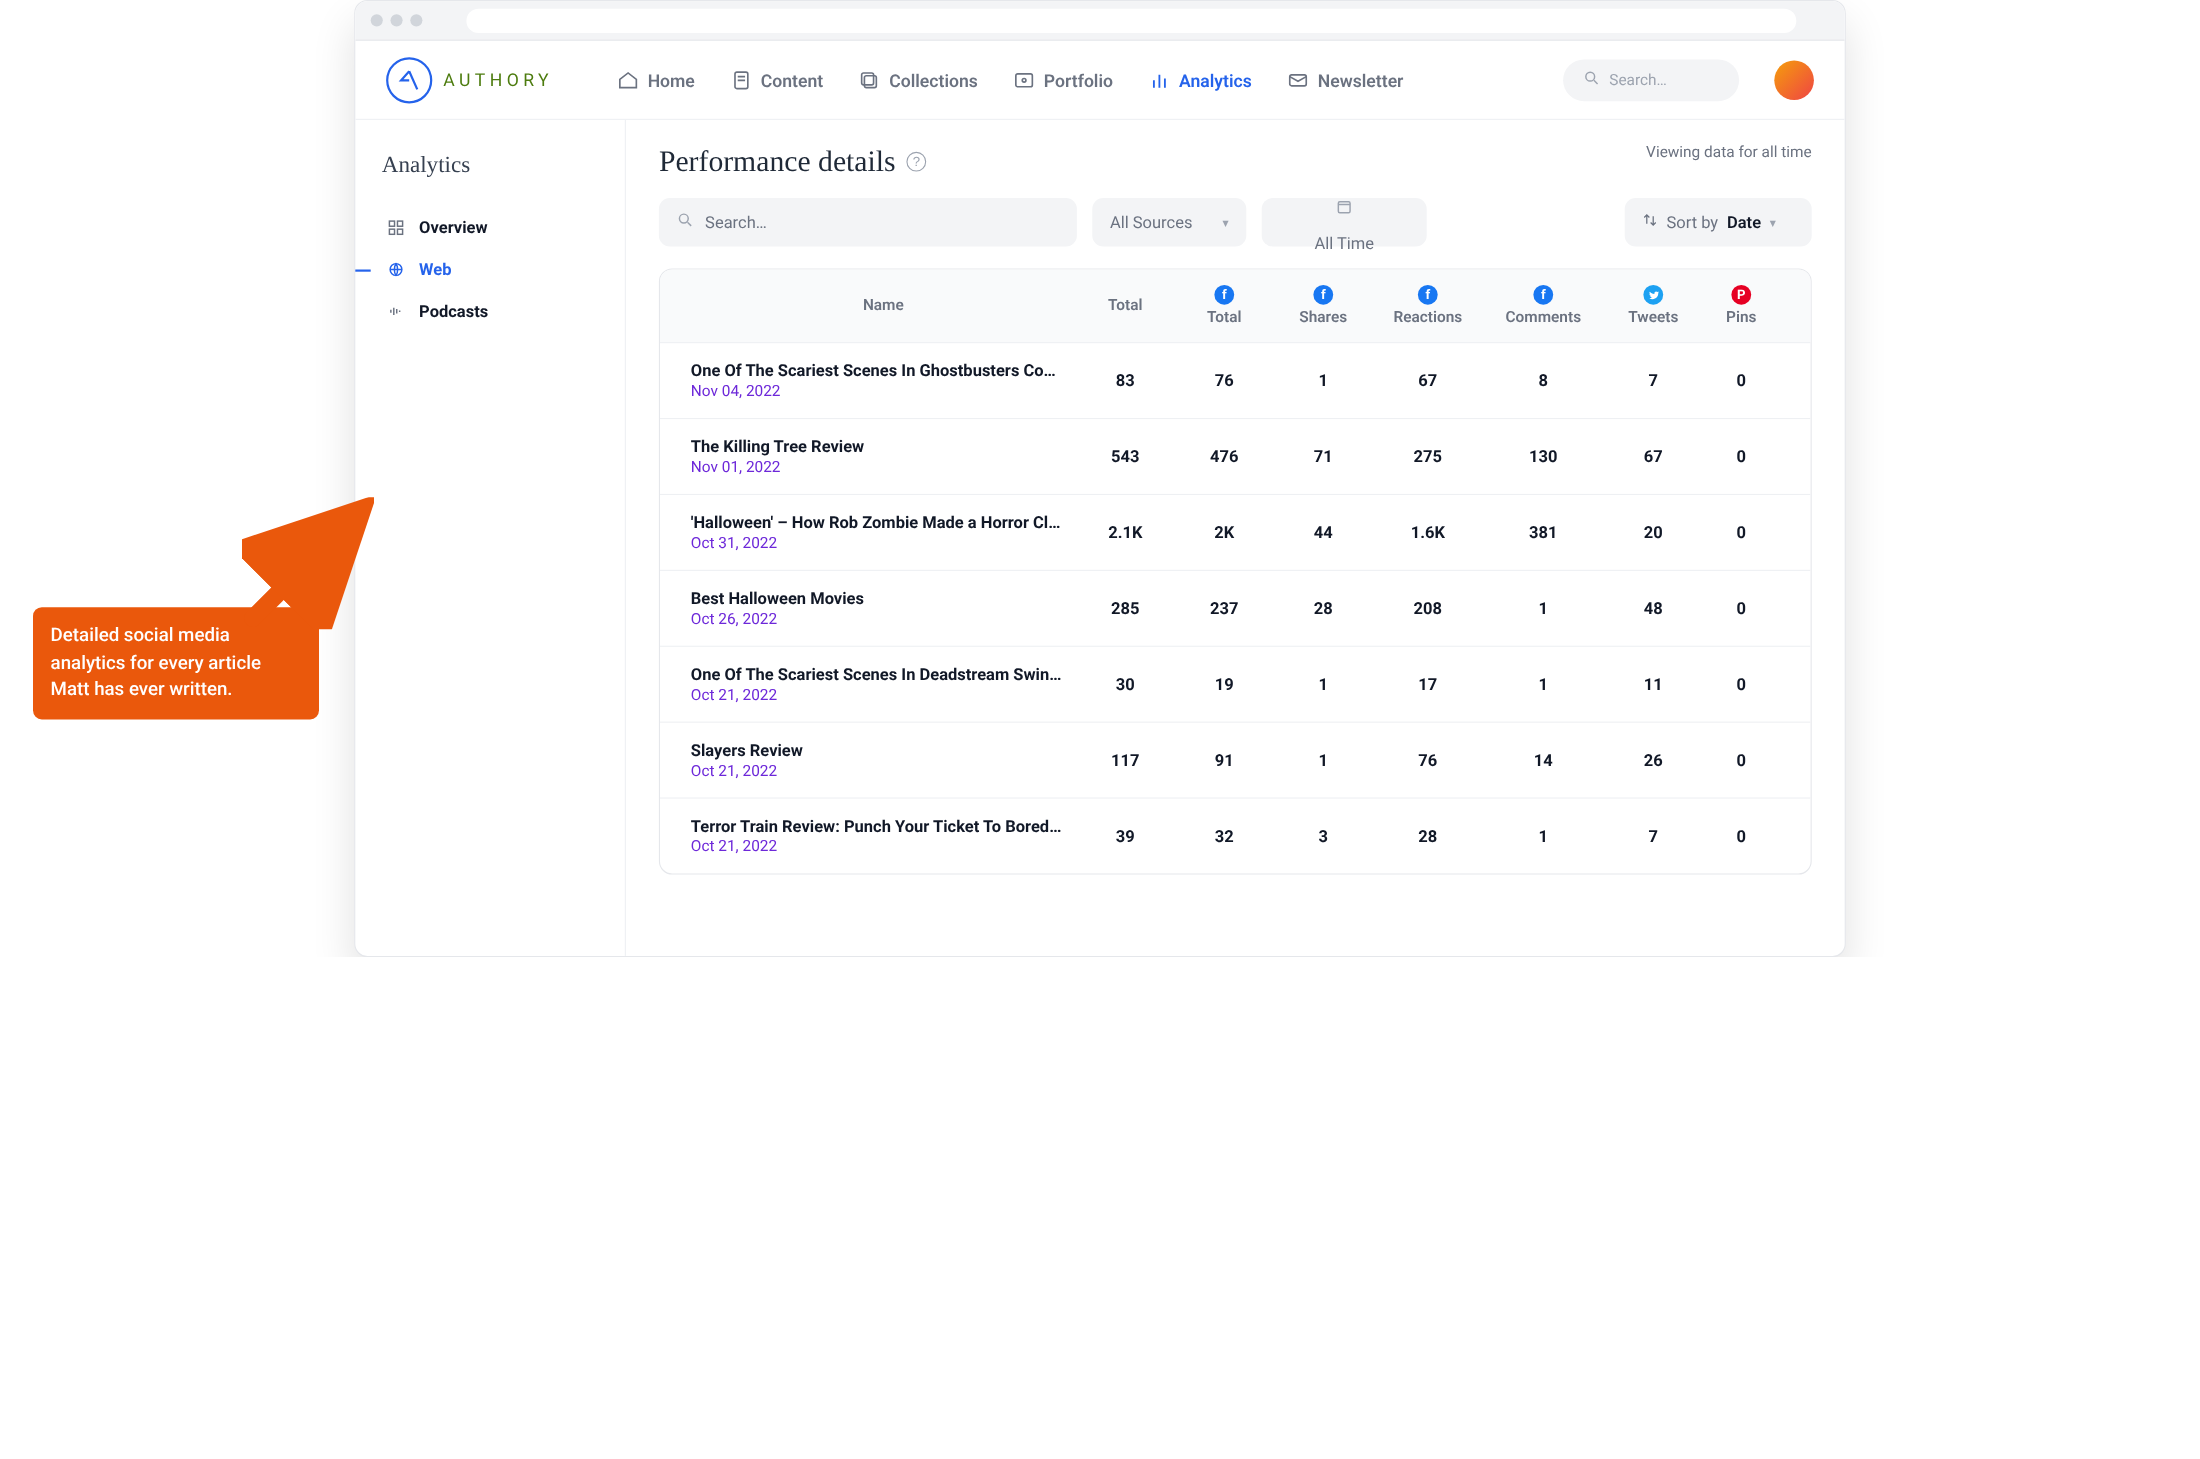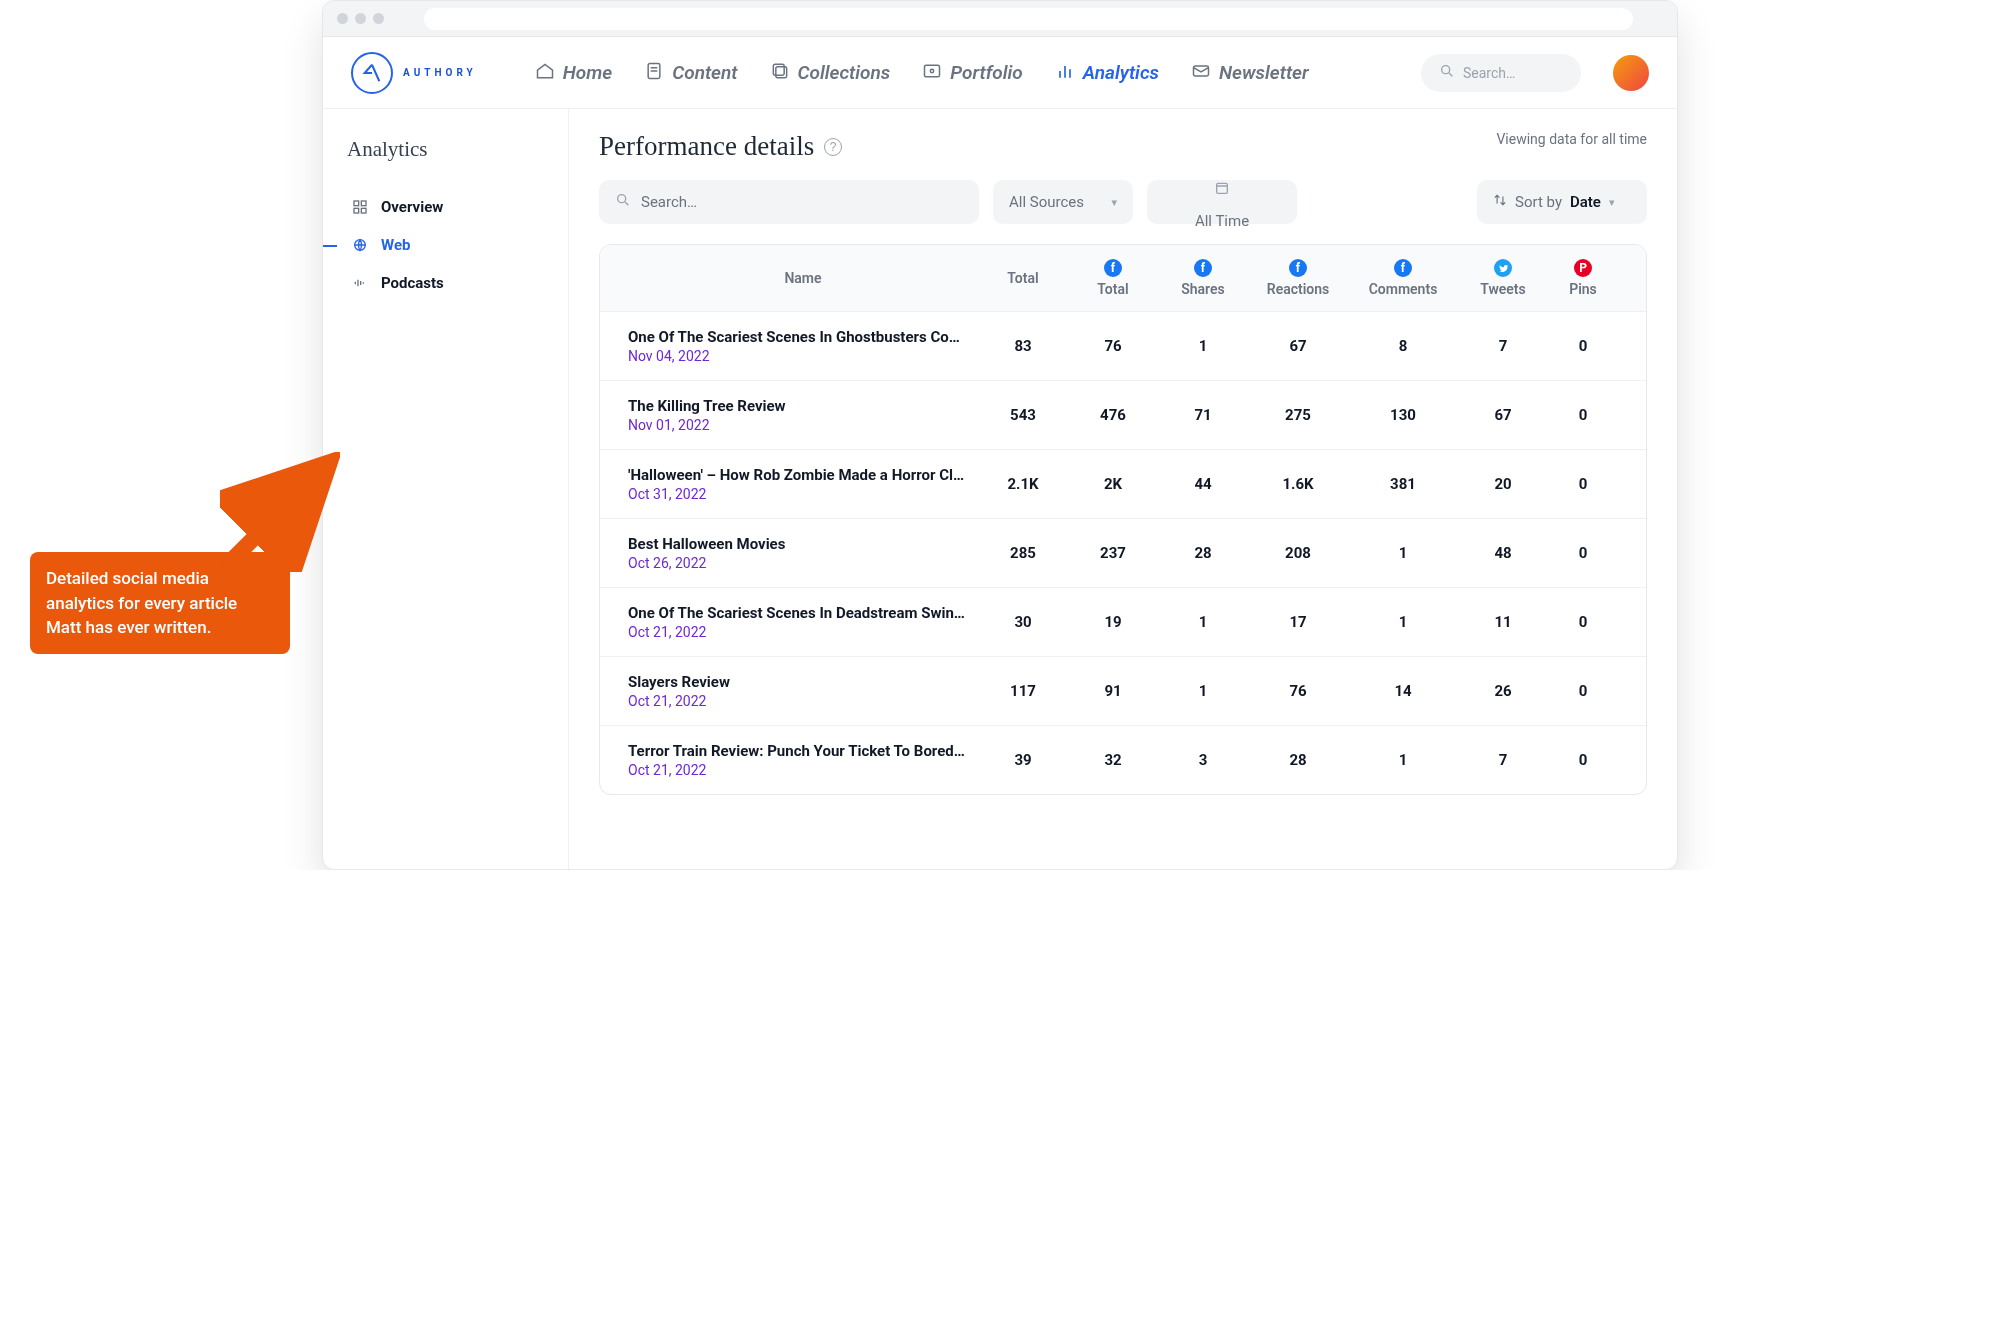--- a/index.html
+++ b/index.html
@@ -47,28 +47,27 @@
     padding: 0 28px;
     border-bottom: 1px solid #eef0f3;
     gap: 18px;
   }
   .logo { display: flex; align-items: center; gap: 10px; margin-right: 40px; }
   .logo-badge {
     width: 42px; height: 42px; border: 2px solid #2563eb; border-radius: 50%;
     display:flex; align-items:center; justify-content:center; color:#2563eb;
   }
   .logo-text {
-    font-size: 10px; letter-spacing: 4px; font-weight: 700; color:#1d4ed8;
+    font-size: 16px; letter-spacing: 4px; font-weight: 400; color:#4d7c0f;
   }
   .nav-items { display: flex; align-items: center; gap: 32px; }
   .nav-item {
-    display: flex; align-items: flex-start; gap: 8px;
-    color: #6b7280; font-weight: 600; font-size: 19px;
+    display: flex; align-items: flex-end; gap: 8px;
+    color: #6b7280; font-weight: 600; font-size: 16px;
     cursor: pointer;
-    font-style: italic;
   }
   .nav-item.active { color: #2563eb; }
   .nav-icon { width: 20px; height: 20px; display:flex; align-items:center; justify-content:center; color: inherit; }
   .topnav-spacer { flex: 1; }
   .search-pill {
     display:flex; align-items:center; gap:8px;
     background:#f3f4f6; border-radius: 22px;
     height: 38px; padding: 0 18px; width: 160px;
     color:#9ca3af; font-size:14px;
   }

